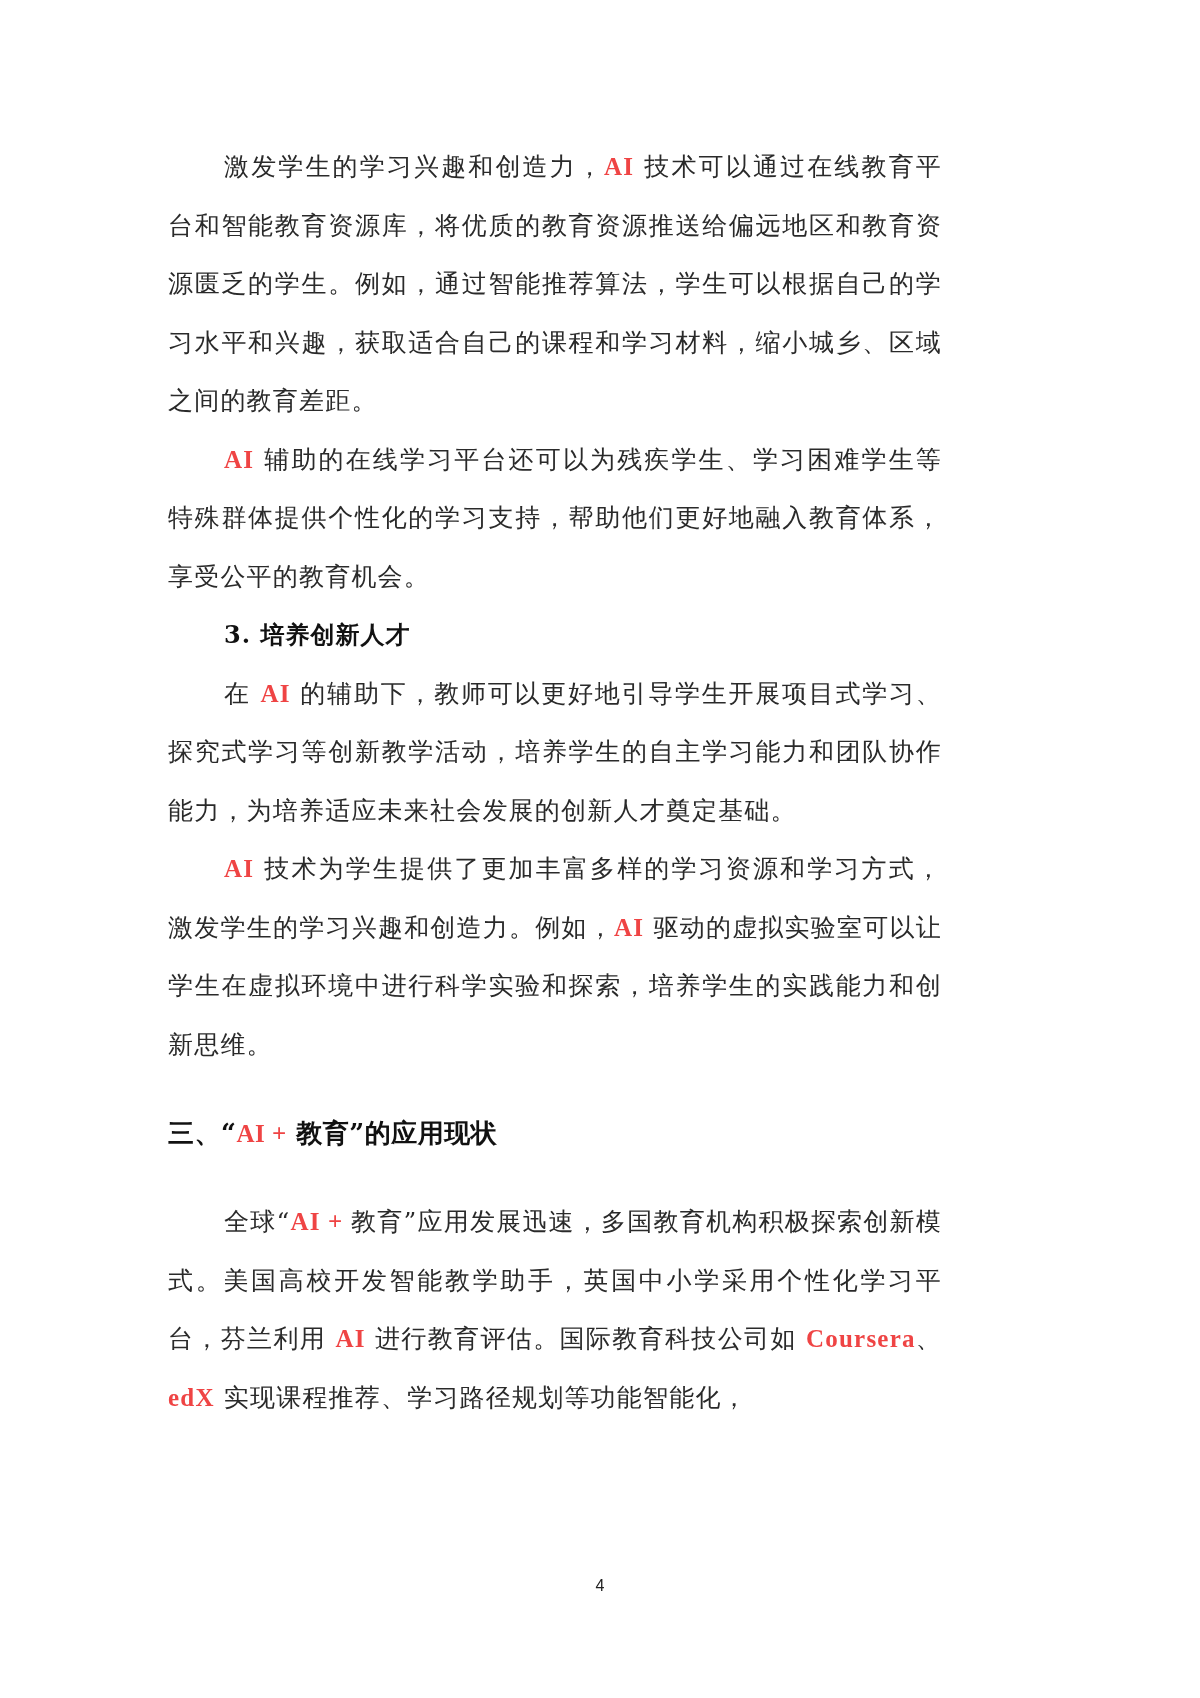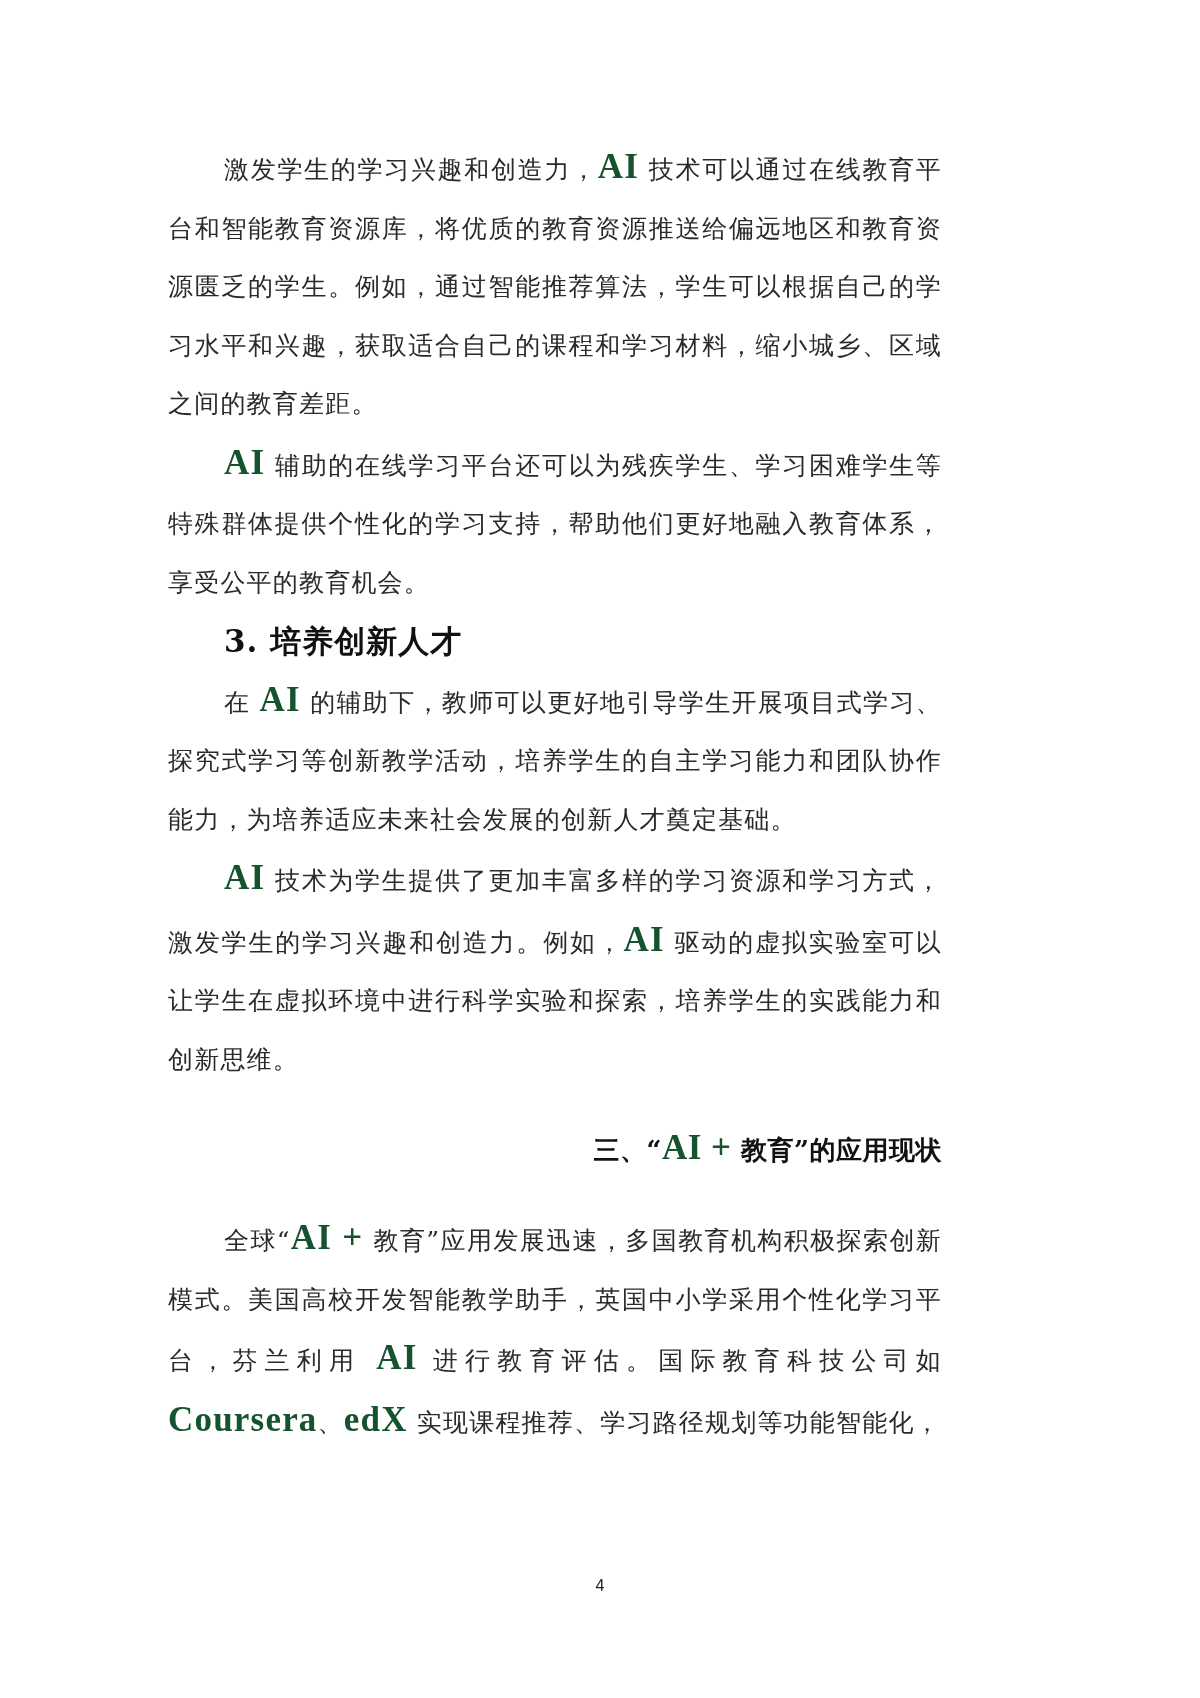--- a/index.html
+++ b/index.html
@@ -27,38 +27,38 @@
       line-height: 58.5px;
       text-indent: 56px;
       text-align: justify;
       text-justify: inter-character;
       letter-spacing: 1.2px;
       color: #2a2a2a;
     }
     .para b, .latin {
       font-family: "Liberation Serif", "DejaVu Serif", serif;
       font-weight: bold;
-      color: #14532d;
-      font-size: 35px;
+      color: #ef4444;
+      font-size: 25px;
     }
     .subheading {
       margin: 0;
-      font-size: 31px;
+      font-size: 24px;
       line-height: 58.5px;
       text-indent: 56px;
       font-weight: bold;
       color: #111111;
       letter-spacing: 1px;
     }
     .section-heading {
       margin: 0;
       font-size: 26px;
       line-height: 58px;
       font-weight: bold;
-      text-align: right;
+      text-align: left;
       color: #111111;
       padding-top: 30px;
       padding-bottom: 30px;
       letter-spacing: 0.5px;
     }
     .page-number {
       position: absolute;
       top: 1577px;
       left: 0;
       width: 1200px;

